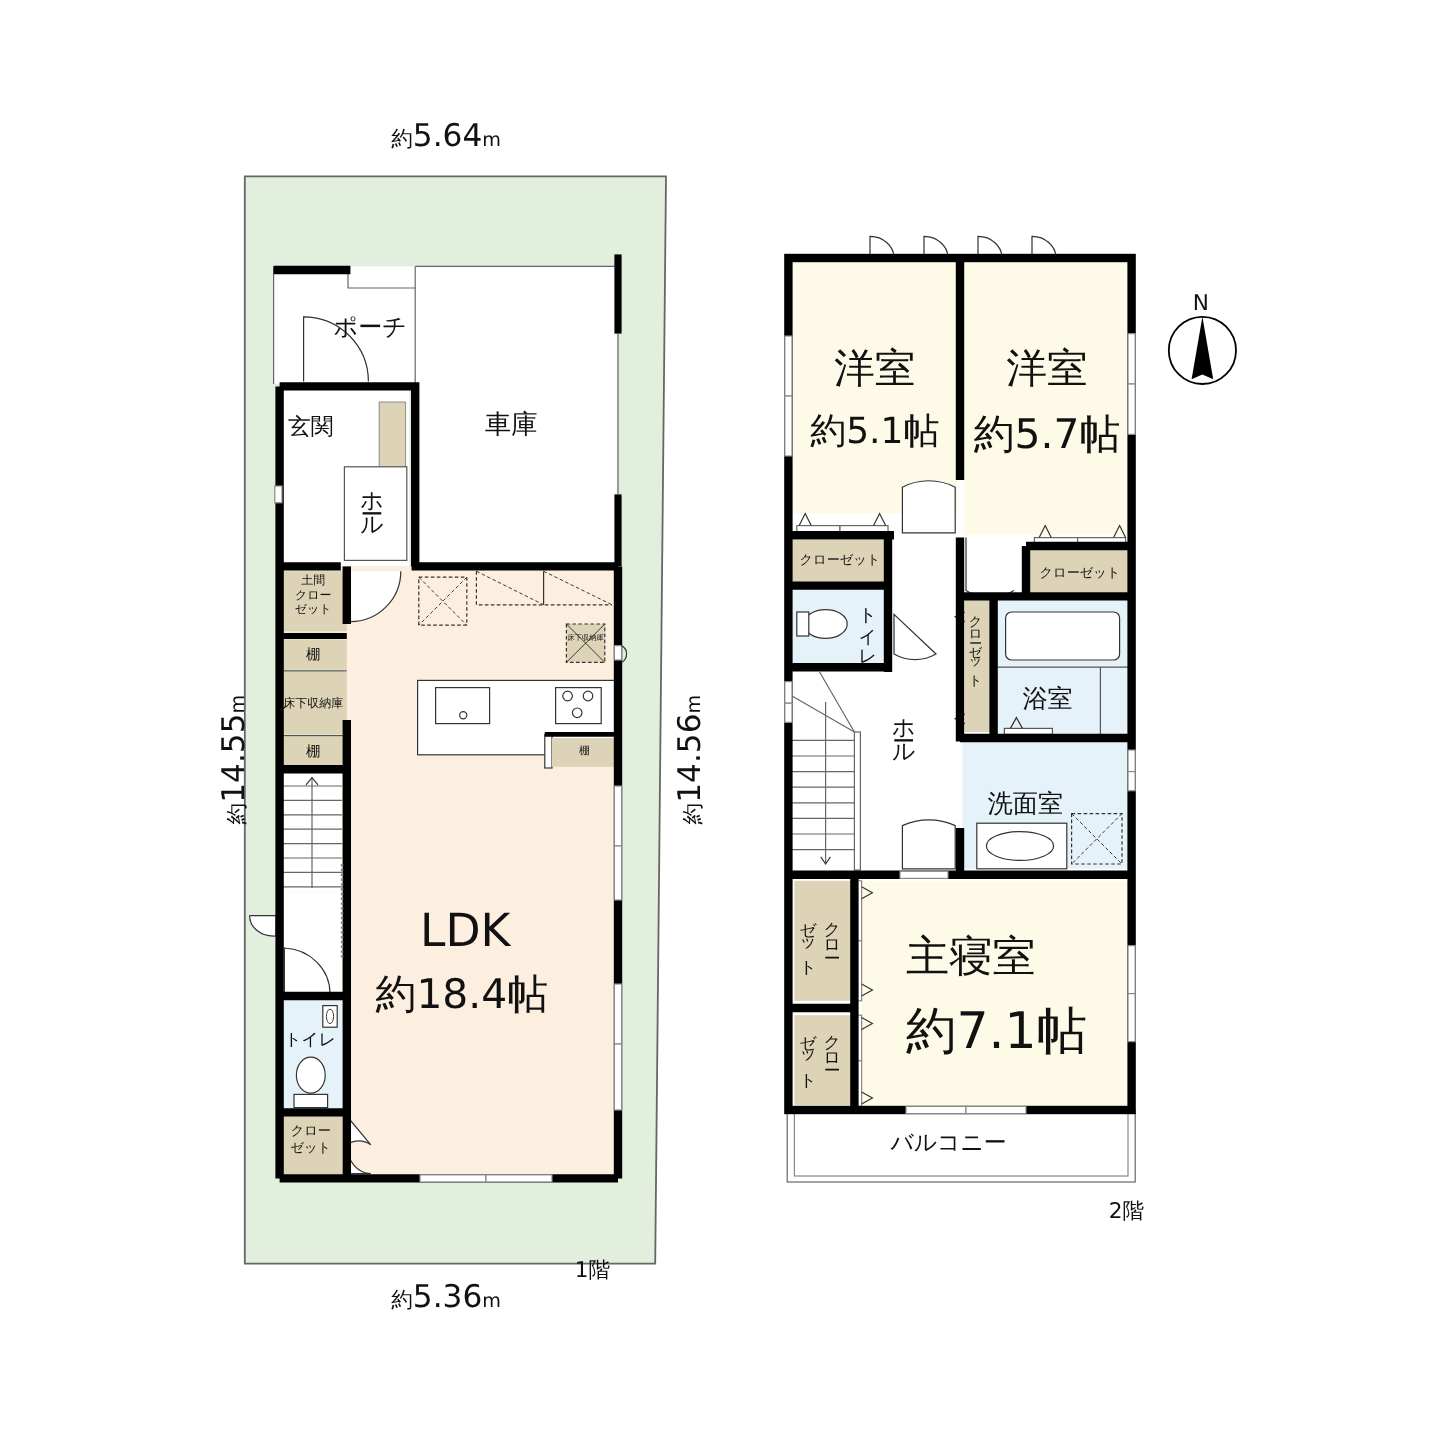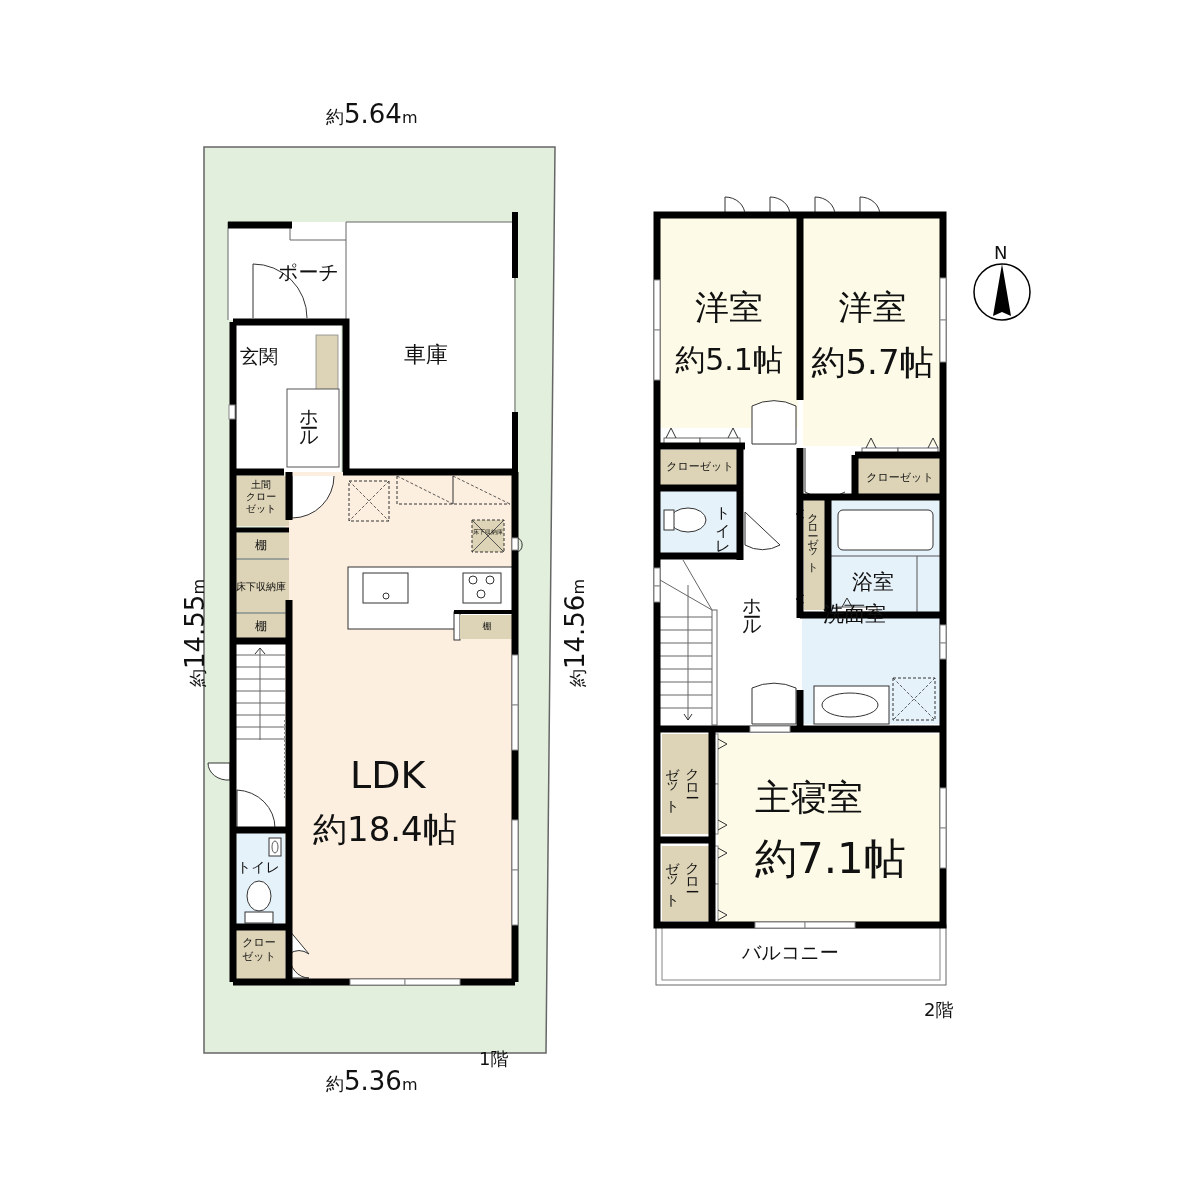--- a/index.html
+++ b/index.html
@@ -306,21 +306,21 @@
 <div class="lbl center" style="left:660px;top:345px;width:138px;font-size:30px;">約5.1帖</div>
 <div class="lbl center" style="left:803px;top:290px;width:139px;font-size:34px;">洋室</div>
 <div class="lbl center" style="left:803px;top:345px;width:139px;font-size:34px;">約5.7帖</div>
 
 <div class="lbl center" style="left:660px;top:461px;width:80px;font-size:11px;">クローゼット</div>
 <div class="lbl center" style="left:858px;top:472px;width:84px;font-size:11px;">クローゼット</div>
 <div class="lbl vert" style="left:715px;top:496px;font-size:15px;">トイレ</div>
 <div class="lbl vert" style="left:807px;top:505px;font-size:11px;">クローゼット</div>
 <div class="lbl" style="left:852px;top:572px;font-size:21px;">浴室</div>
 <div class="lbl vert" style="left:743px;top:585px;font-size:19px;">ホール</div>
-<div class="lbl" style="left:823px;top:604px;font-size:21px;">洗面室</div>
+<div class="lbl" style="left:823px;top:660px;font-size:21px;">洗面室</div>
 
 <div class="lbl" style="left:755px;top:780px;font-size:36px;">主寝室</div>
 <div class="lbl" style="left:755px;top:838px;font-size:42px;">約7.1帖</div>
 
 <div class="lbl" style="left:666px;top:758px;font-size:14px;display:flex;flex-direction:row-reverse;gap:6px;">
   <div class="vert">クロー</div>
   <div class="vert">ゼット</div>
 </div>
 <div class="lbl" style="left:666px;top:852px;font-size:14px;display:flex;flex-direction:row-reverse;gap:6px;">
   <div class="vert">クロー</div>

